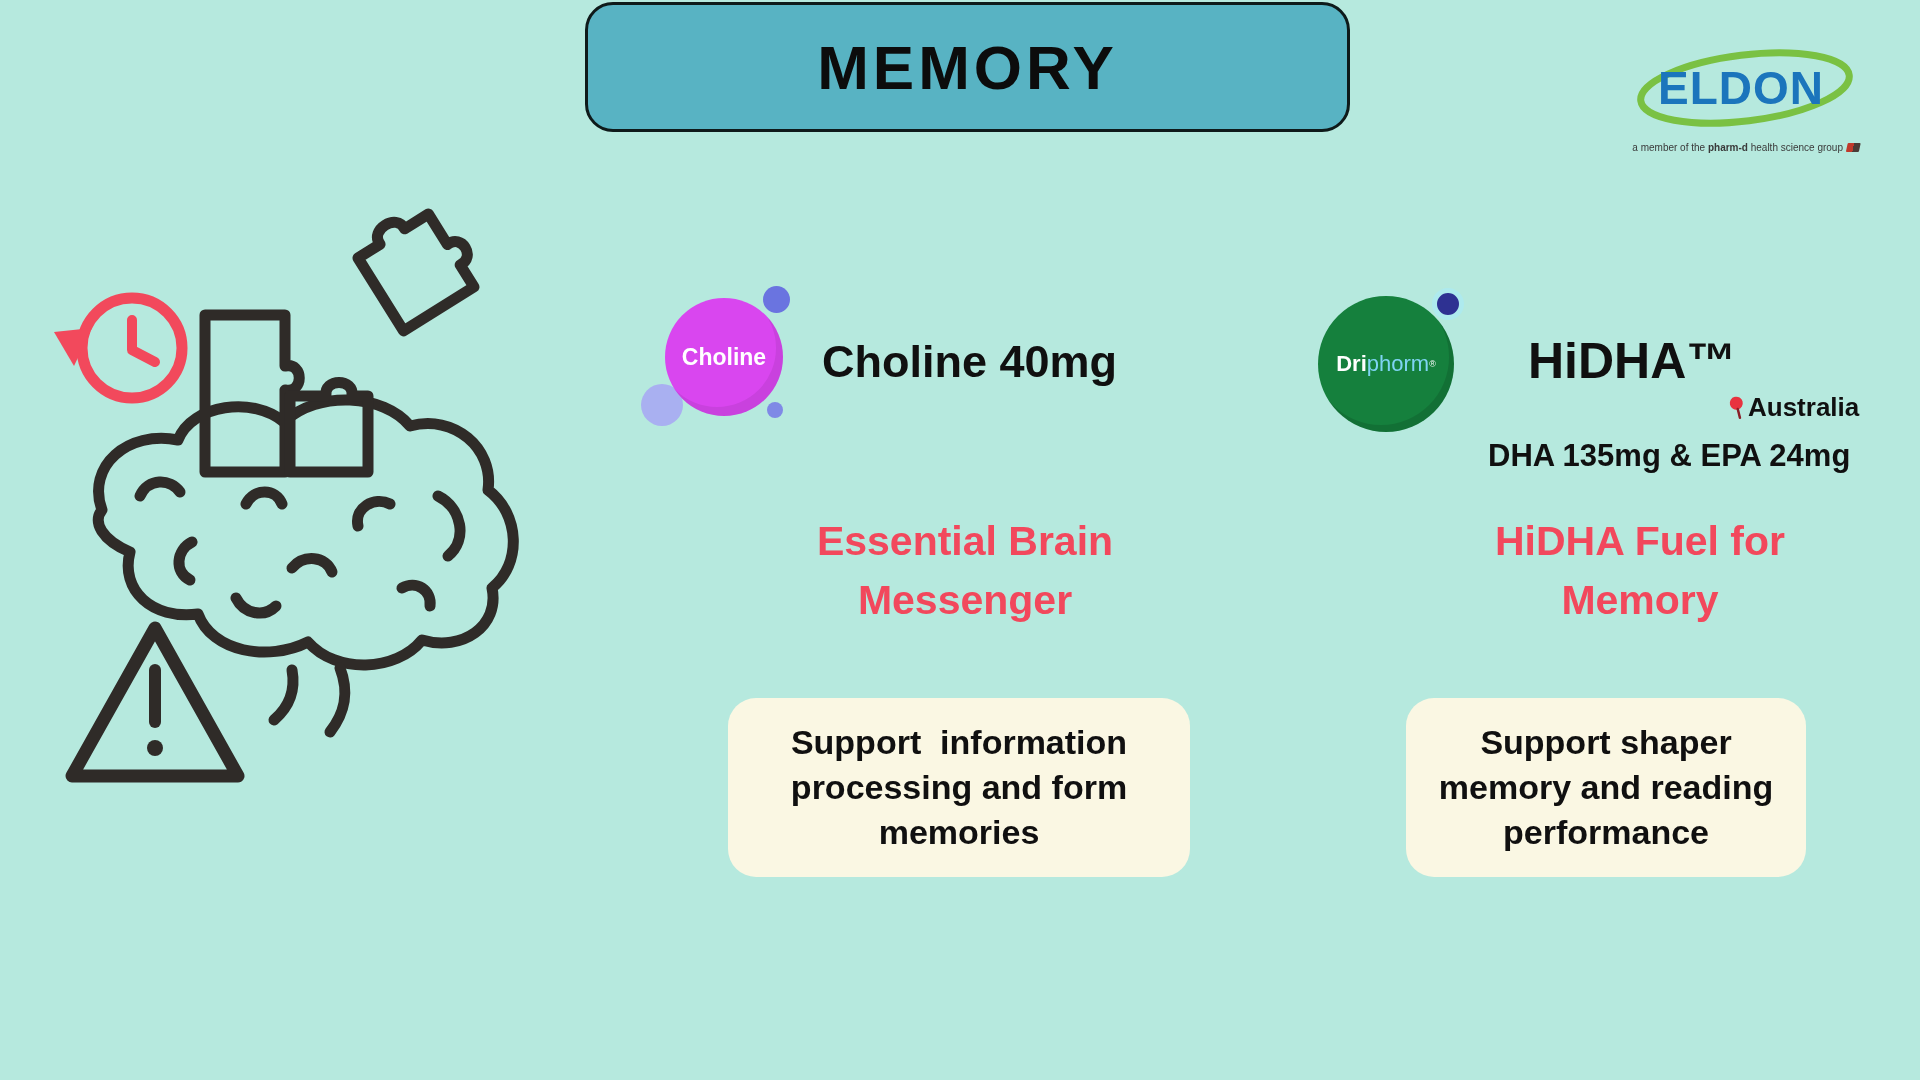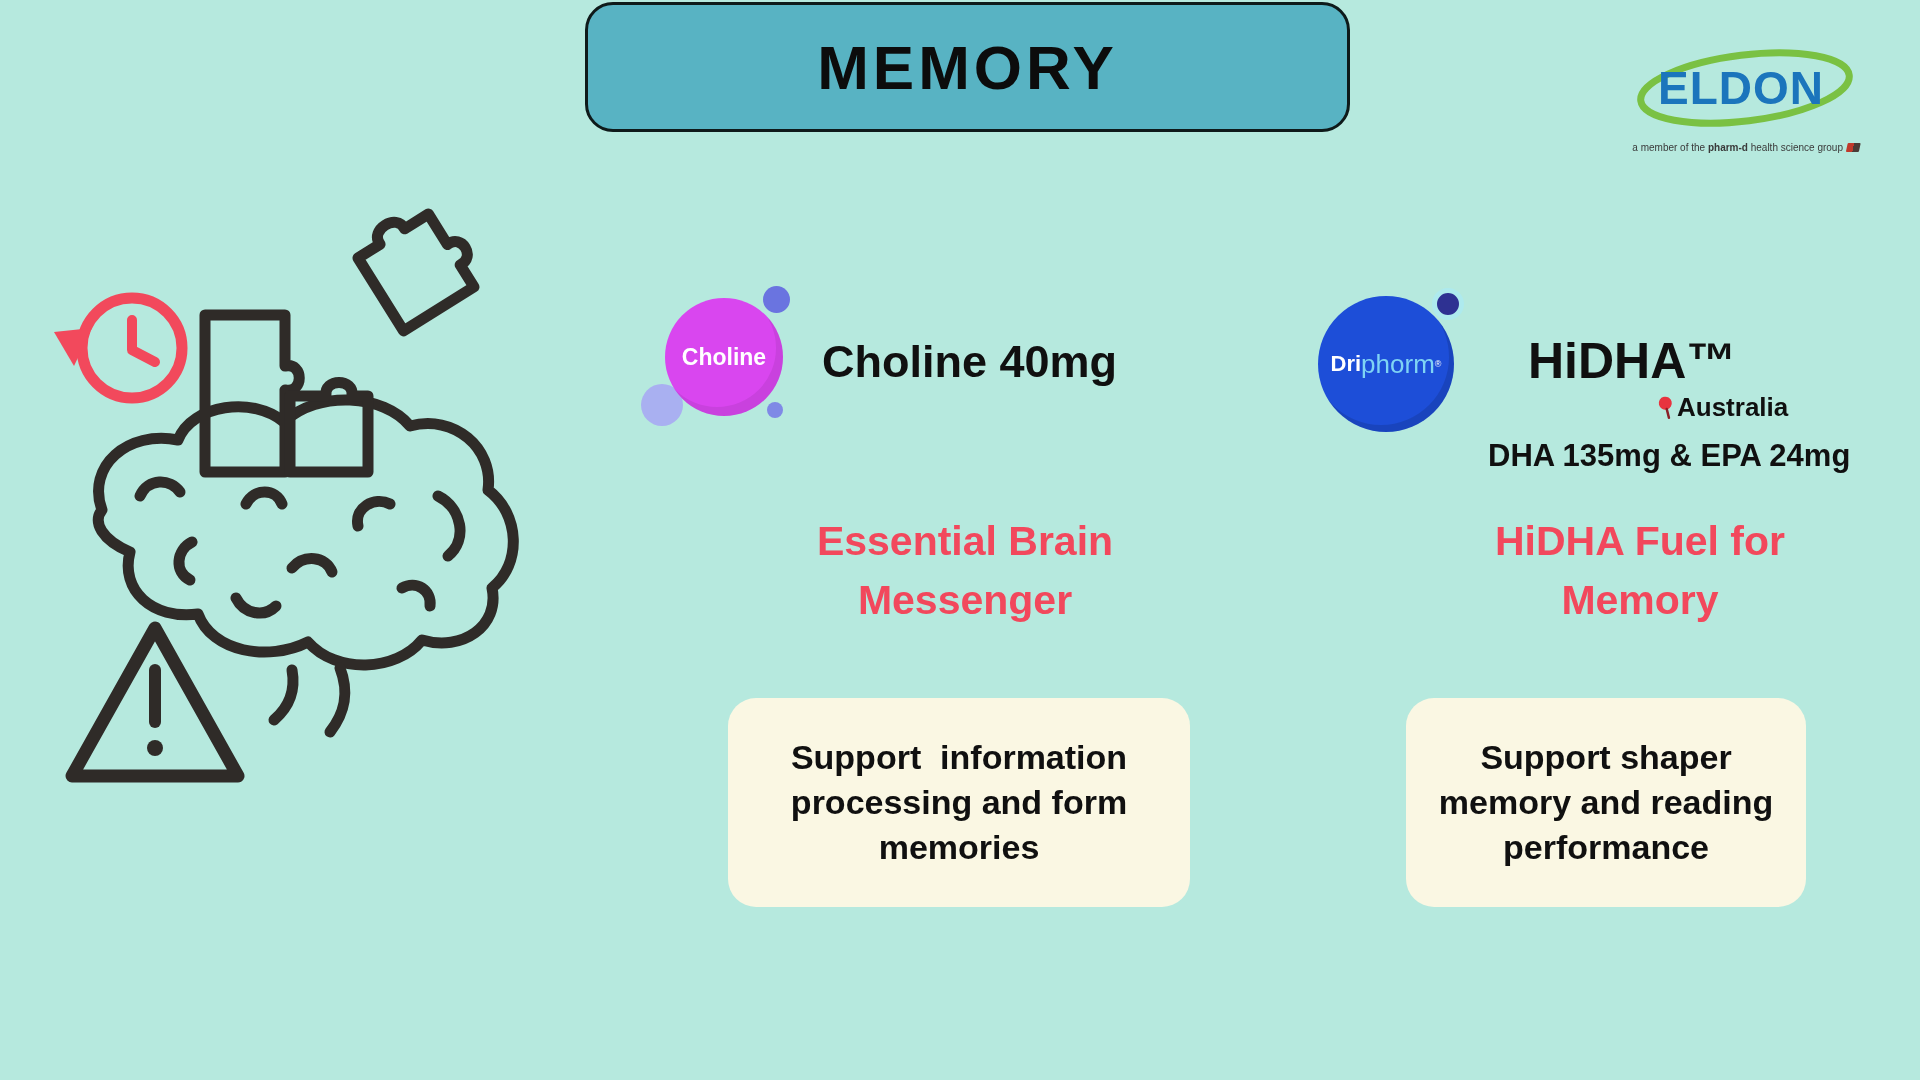--- a/index.html
+++ b/index.html
@@ -60,43 +60,43 @@
     color:#f2485c; font-size:41px; font-weight:800;
     text-align:center; white-space:pre-line; line-height:1.45;
   }
   .red-sub-mid   { left:720px;  top:512px; width:490px; }
   .red-sub-right { left:1395px; top:512px; width:490px; }
 
   .cream-box {
     background:#faf7e3; border-radius:28px;
     font-size:34px; font-weight:800; line-height:1.32;
     text-align:center; white-space:pre-wrap;
-    padding:37px 10px; box-sizing:border-box;
+    padding:22px 10px; box-sizing:border-box;
   }
   .cream-mid   { left:728px;  top:698px; width:462px; }
   .cream-right { left:1406px; top:698px; width:400px; }
 
   
   .driphorm-icon { left:1318px; top:288px; width:152px; height:152px; }
   .drip-main {
     position:absolute; left:0; top:8px; width:136px; height:136px; border-radius:50%;
-    background:#1d4ed8;
+    background:#15803d;
     display:flex; align-items:center; justify-content:center;
     box-shadow: inset -5px -7px 0 rgba(0,0,0,0.12);
   }
   .drip-main .dri   { color:#ffffff; font-weight:800; font-size:22px; }
-  .drip-main .phorm { color:#7fd4f4; font-weight:500; font-size:26px; }
+  .drip-main .phorm { color:#7fd4f4; font-weight:500; font-size:22px; }
   .drip-main sup    { color:#ffffff; font-size:9px; vertical-align:super; }
   .drip-sat {
     position:absolute; right:6px; top:0px; width:32px; height:32px; border-radius:50%;
     background:#2e3192; border:5px solid #aeeaee; box-sizing:border-box;
   }
 
   .hidha-heading { left:1528px; top:332px; font-size:50px; font-weight:800; }
-  .hidha-origin  { left:1659px; top:392px; font-size:26px; font-weight:800;
+  .hidha-origin  { left:1730px; top:392px; font-size:26px; font-weight:800;
                    display:flex; align-items:center; gap:3px; }
   .hidha-dose    { left:1488px; top:438px; font-size:31px; font-weight:800; }
 </style>
 </head>
 <body>
 
 <div class="abs title-box">
   <div class="title-text">MEMORY</div>
 </div>
 

